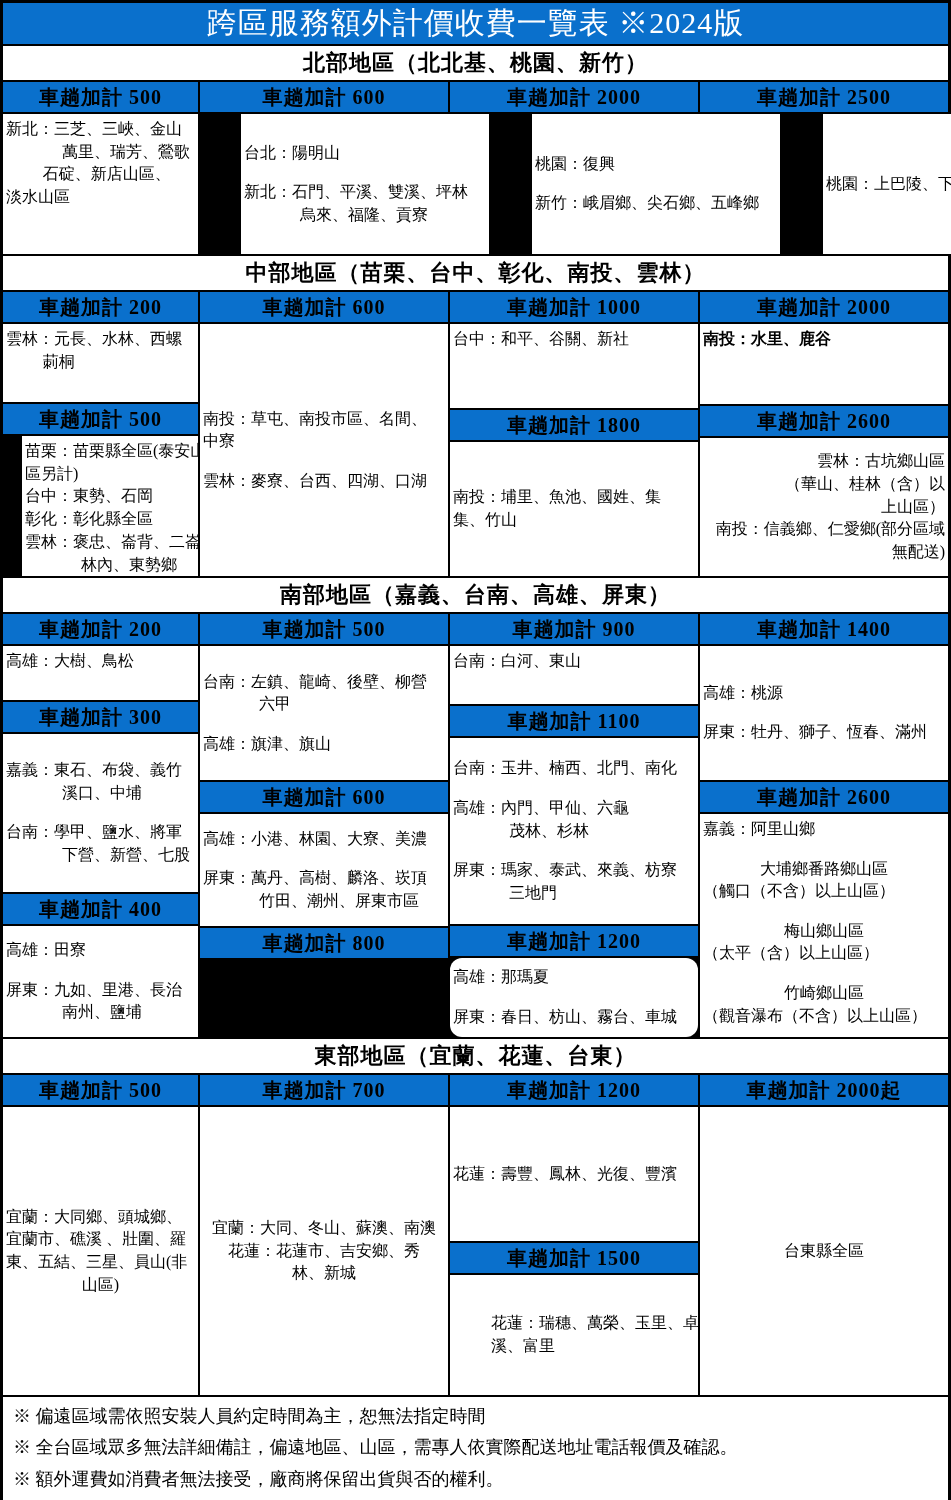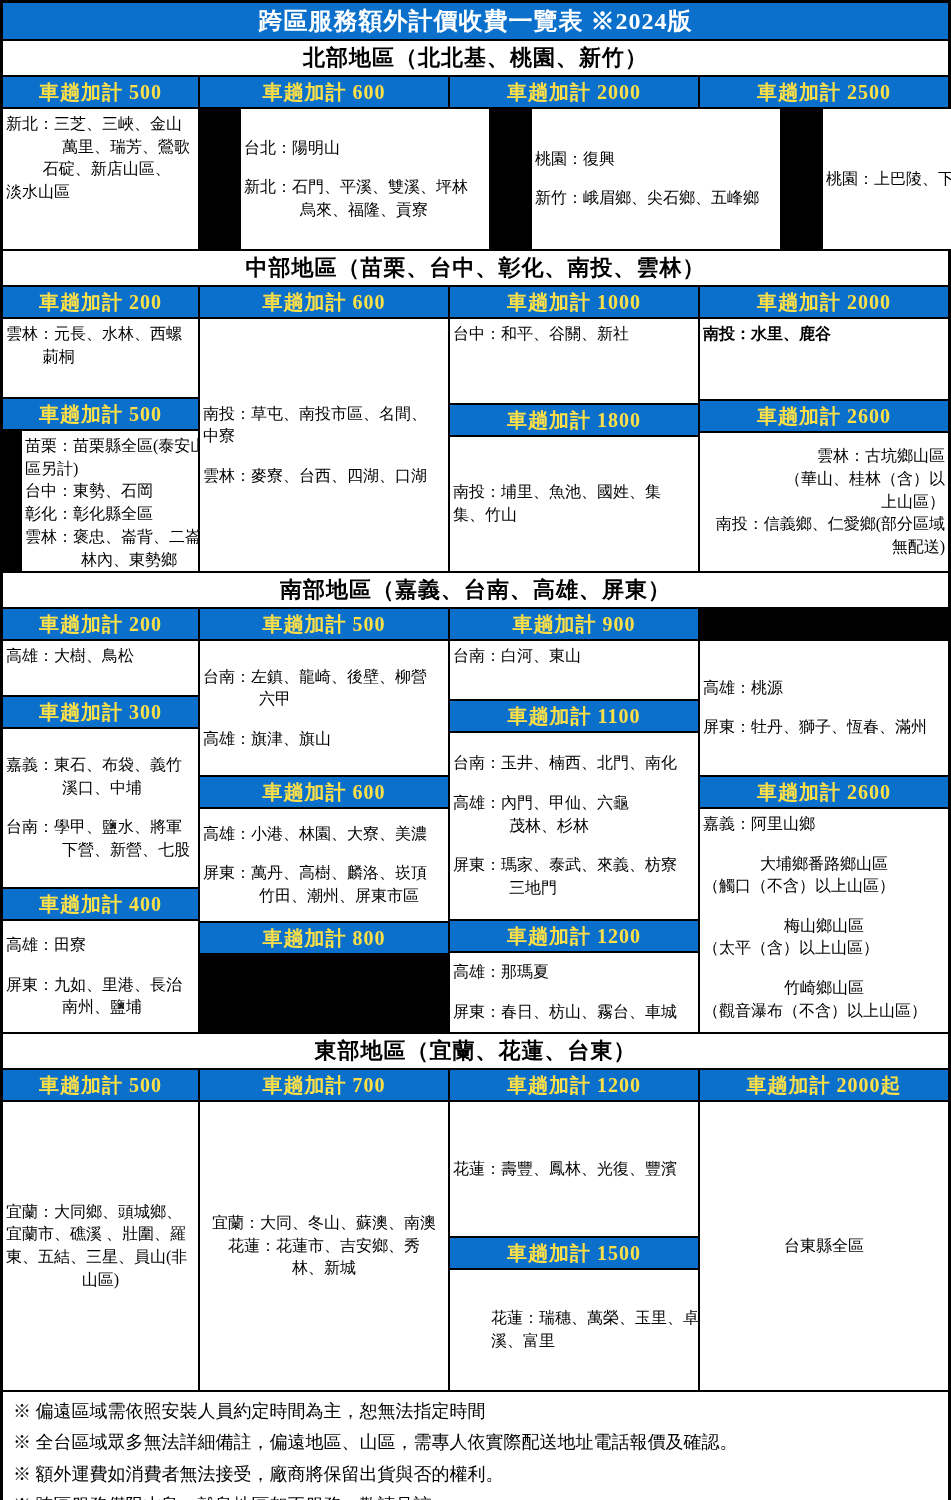--- a/index.html
+++ b/index.html
@@ -1,24 +1,24 @@
 <!DOCTYPE html>
 <html><head>
 <meta charset="utf-8">
 <style>
   html,body{margin:0;padding:0;background:#fff;}
   body{width:951px;font-family:"Liberation Serif","DejaVu Serif",serif;color:#000;}
   .page{box-sizing:border-box;width:951px;min-height:1500px;background:#000;border:3px solid #000;
         display:flex;flex-direction:column;gap:2px;}
   .titlebar{flex:0 0 36px;background:var(--blue);color:#fff;display:flex;align-items:center;justify-content:center;
-        font-size:24px;font-weight:bold;letter-spacing:1px;}
+        font-size:30px;font-weight:normal;letter-spacing:1px;}
   .sec-title{flex:0 0 34px;background:#fff;display:flex;align-items:center;justify-content:center;
         font-size:22px;font-weight:bold;letter-spacing:1px;}
   .hdr-row{flex:0 0 30px;display:grid;grid-template-columns:195px 248px 248px 248px;gap:2px;background:#000;}
-  .price{background:var(--blue);color:#fde047;display:flex;align-items:center;justify-content:center;
+  .price{background:var(--blue);color:#000000;display:flex;align-items:center;justify-content:center;
         font-size:20px;font-weight:bold;letter-spacing:1px;overflow:hidden;}
   .sec-body{display:grid;grid-template-columns:195px 248px 248px 248px;gap:2px;background:#000;}
   .col{display:flex;flex-direction:column;gap:2px;background:#000;min-height:0;}
   .cell{background:#fff;padding:4px 3px;overflow:hidden;display:flex;flex-direction:column;min-height:0;}
   .cell.vc{justify-content:center;}
   .cell.ctr .line{text-align:center;}
   .line{font-size:16px;line-height:1.42;white-space:nowrap;}
   .line:empty{height:1.05em;}
   .line.i3{padding-left:3.5em;}
   .line.i2{padding-left:2.3em;}
@@ -115,20 +115,21 @@
             <div class="line i3">（華山、桂林（含）以</div>
             <div class="line">上山區）</div>
             <div class="line">南投：信義鄉、仁愛鄉(部分區域</div>
             <div class="line">無配送)</div>
           </div>
         </div>
       </div><div class="sec-title">南部地區（嘉義、台南、高雄、屏東）</div><div class="hdr-row">
         <div class="price">車趟加計 200</div>
         <div class="price">車趟加計 500</div>
         <div class="price">車趟加計 900</div>
+        <div class="price">車趟加計 1400</div>
       </div><div class="sec-body" style="flex: 0 0 391px;">
         <div class="col">
           <div class="cell" style="flex: 0 0 46px;">
             <div class="line">高雄：大樹、鳥松</div>
           </div>
           <div class="price" style="flex: 0 0 30px;">車趟加計 300</div>
           <div class="cell vc" style="flex: 0 0 150px;">
             <div class="line">嘉義：東石、布袋、義竹</div>
             <div class="line i3">溪口、中埔</div>
             <div class="line"></div>
@@ -167,21 +168,21 @@
           <div class="cell vc" style="flex: 0 0 178px;">
             <div class="line">台南：玉井、楠西、北門、南化</div>
             <div class="line"></div>
             <div class="line">高雄：內門、甲仙、六龜</div>
             <div class="line i3">茂林、杉林</div>
             <div class="line"></div>
             <div class="line">屏東：瑪家、泰武、來義、枋寮</div>
             <div class="line i3">三地門</div>
           </div>
           <div class="price" style="flex: 0 0 30px;">車趟加計 1200</div>
-          <div class="cell vc" style="flex: 1 1 0px;">
+          <div class="cell vc" style="flex: 1 1 0px; border-radius: 12px;">
             <div class="line">高雄：那瑪夏</div>
             <div class="line"></div>
             <div class="line">屏東：春日、枋山、霧台、車城</div>
           </div>
         </div>
         <div class="col">
           <div class="cell vc" style="flex: 0 0 126px;">
             <div class="line">高雄：桃源</div>
             <div class="line"></div>
             <div class="line">屏東：牡丹、獅子、恆春、滿州</div>

